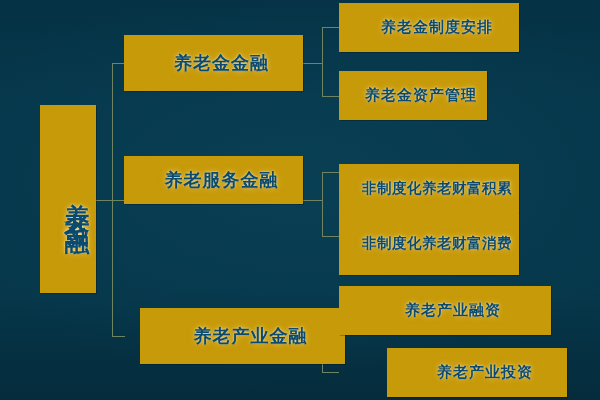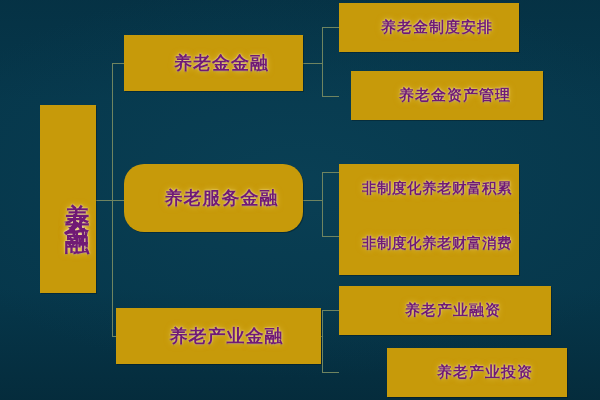--- a/index.html
+++ b/index.html
@@ -28,21 +28,21 @@
       linear-gradient(180deg, rgba(4,40,56,0.35) 0%, rgba(0,0,0,0) 25%, rgba(0,0,0,0) 72%, rgba(3,30,42,0.45) 100%);
     pointer-events: none;
   }
   .node {
     position: absolute;
     box-sizing: border-box;
     background: #c79a0a;
     display: flex;
     align-items: center;
     justify-content: center;
-    color: #701a75;
+    color: #0c4a6e;
     text-shadow:
       0 0 2px rgba(255,248,210,0.95),
       0 0 6px rgba(255,226,120,0.55),
       0 1px 1px rgba(90,60,0,0.45);
     letter-spacing: 1px;
     line-height: 1.15;
     z-index: 3;
     box-shadow: 1px 1px 0 rgba(0,0,0,0.25);
     padding-left: 16px;
   }
@@ -104,27 +104,27 @@
 
   <div class="conn h" style="left:303px; top:336px; width:19px;"></div>
   <div class="conn v" style="left:322px; top:310px; height:62px;"></div>
   <div class="conn h" style="left:322px; top:310px; width:17px;"></div>
   <div class="conn h" style="left:322px; top:372px; width:17px;"></div>
 
   <div class="node root" style="left:40px; top:105px; width:56px; height:188px;">养老金融</div>
 
   <div class="node mid" style="left:124px; top:35px; width:179px; height:56px;">养老金金融</div>
 
-  <div class="node mid" style="left:124px; top:164px; width:179px; height:68px;border-radius:20px;">养老服务金融</div>
+  <div class="node mid" style="left:124px; top:156px; width:179px; height:48px;">养老服务金融</div>
 
-  <div class="node mid" style="left:116px; top:308px; width:205px; height:56px;">养老产业金融</div>
+  <div class="node mid" style="left:140px; top:308px; width:205px; height:56px;">养老产业金融</div>
 
   <div class="node leaf" style="left:339px; top:3px; width:180px; height:49px;">养老金制度安排</div>
 
-  <div class="node leaf" style="left:351px; top:71px; width:192px; height:49px;">养老金资产管理</div>
+  <div class="node leaf" style="left:339px; top:71px; width:148px; height:49px;">养老金资产管理</div>
 
   <div class="node leaf long" style="left:339px; top:147px; width:180px; height:49px;margin-top:17px;">非制度化养老财富积累</div>
 
   <div class="node leaf long" style="left:339px; top:211px; width:180px; height:64px;">非制度化养老财富消费</div>
 
   <div class="node leaf" style="left:339px; top:286px; width:212px; height:49px;">养老产业融资</div>
 
   <div class="node leaf" style="left:339px; top:348px; width:180px; height:49px;margin-left:48px;">养老产业投资</div>
 
 </div>

